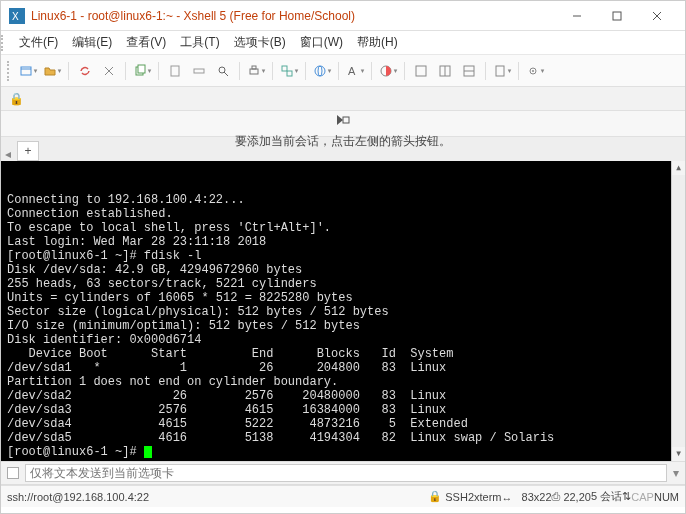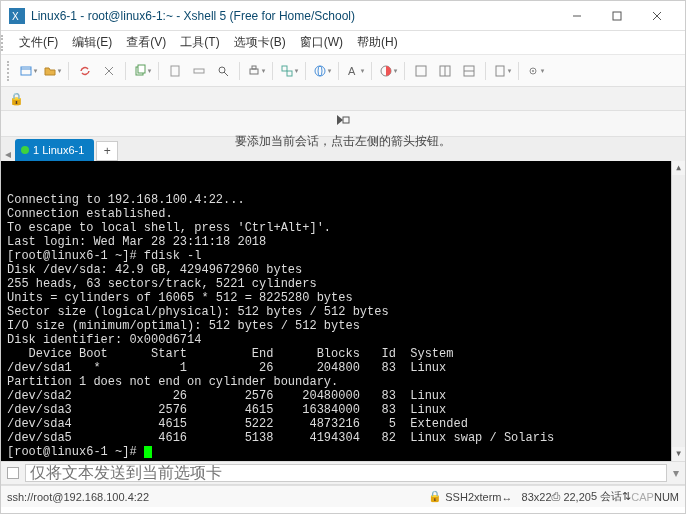--- a/index.html
+++ b/index.html
@@ -1,19 +1,19 @@
 <!DOCTYPE html>
 <html><head>
 <meta charset="utf-8">
 <style>
 * { margin: 0; padding: 0; box-sizing: border-box; }
 body { width: 686px; height: 514px; font-family: "Microsoft YaHei", Arial, sans-serif; font-size: 12px; background: #fff; overflow: hidden; border: 1px solid #ccc; }
 .titlebar { height: 30px; background: #fff; display: flex; align-items: center; padding: 0 8px; border-bottom: 1px solid #e0e0e0; }
 .titlebar .icon { width: 16px; height: 16px; margin-right: 6px; }
-.titlebar .title { flex: 1; color: #0c4a6e; }
+.titlebar .title { flex: 1; color: #c2410c; }
 .winbtn { width: 40px; height: 28px; display: flex; align-items: center; justify-content: center; color: #555; }
 .menubar { height: 24px; display: flex; align-items: center; padding: 2px 0; gap: 2px; border-bottom: 1px solid #e8e8e8; }
 .menubar .grip { width: 6px; height: 16px; border-left: 2px dotted #bbb; margin-right: 4px; }
 .menubar .mi { padding: 2px 6px; color: #333; }
 .toolbar { height: 32px; display: flex; align-items: center; padding: 2px 6px; gap: 2px; border-bottom: 1px solid #e0e0e0; background: #fafafa; }
 .toolbar .grip { width: 6px; height: 20px; border-left: 2px dotted #bbb; margin-right: 2px; }
 .tbtn { width: 22px; height: 22px; display: flex; align-items: center; justify-content: center; color: #666; border-radius: 2px; }
 .tbtn.dd::after { content: "▾"; font-size: 7px; margin-left: 1px; color: #888; }
 .tsep { width: 1px; height: 18px; background: #ddd; margin: 0 3px; }
 .addrbar { height: 24px; display: flex; align-items: center; padding: 2px 8px; background: #f2f2f2; border-bottom: 1px solid #e0e0e0; gap: 6px; color: #666; }
@@ -24,21 +24,21 @@
 .tab .dot { width: 8px; height: 8px; background: #3fd23f; border-radius: 50%; }
 .addtab { width: 22px; height: 20px; display:flex; align-items:center; justify-content:center; background:#fff; border:1px solid #ccc; margin-left:2px; color:#555; }
 .tabside { width: 14px; display:flex; align-items:center; justify-content:center; color:#888; }
 .terminal { background: #000; color: #dcdcdc; font-family: "Consolas","Courier New",monospace; font-size: 12px; line-height: 14px; padding: 4px 6px; white-space: pre; height: 300px; position: relative; }
 .terminal .cursor { display:inline-block; width:8px; height:12px; background:#00ff00; vertical-align:middle; }
 .scrollv { position:absolute; right:0; top:0; bottom:0; width:14px; background:#eee; border-left:1px solid #ccc; display:flex; flex-direction:column; align-items:center; }
 .scrollv .arr { height:14px; width:100%; display:flex; align-items:center; justify-content:center; color:#666; background:#f4f4f4; }
 .scrollv .track { flex:1; width:100%; background:#eee; }
 .inputbar { height: 24px; display:flex; align-items:center; background:#f2f2f2; border-top:1px solid #ddd; border-bottom:1px solid #ddd; padding:0 6px; gap:6px; color:#888; }
 .inputbar .cb { width:12px; height:12px; border:1px solid #aaa; background:#fff; }
-.inputbar input { flex:1; border:1px solid #ccc; height:18px; padding:0 4px; font-size:16px; color:#888; }
+.inputbar input { flex:1; border:1px solid #ccc; height:18px; padding:0 4px; font-size:12px; color:#888; }
 .statusbar { height: 22px; display:flex; align-items:center; padding:0 6px; font-size:11px; color:#444; background:#f8f8f8; border-top:1px solid #e0e0e0; }
 .statusbar .spacer { flex:1; }
 .statusbar .seg { display:flex; align-items:center; gap:3px; }
 svg { display:block; }
 </style>
 </head>
 <body>
 
 <div class="titlebar">
   <span class="icon">
@@ -202,24 +202,20 @@
       <svg width="16" height="14">
         <path d="M2 2v10l6-5z" fill="#555"></path>
         <rect x="8" y="4" width="6" height="6" fill="none" stroke="#555"></rect>
       </svg>
     </span>
   <span>要添加当前会话，点击左侧的箭头按钮。</span>
 </div>
 
 <div class="tabstrip">
   <div class="tabside">◂</div>
-  <div class="tab">
-    <span class="dot"></span>
-    <span>1 Linux6-1</span>
-  </div>
   <div class="addtab">+</div>
 </div>
 
 <div class="terminal">
   <div id="termlines"><div>Connecting to 192.168.100.4:22...</div><div>Connection established.</div><div>To escape to local shell, press 'Ctrl+Alt+]'.</div><div></div><div>Last login: Wed Mar 28 23:11:18 2018</div><div>[root@linux6-1 ~]# fdisk -l</div><div></div><div>Disk /dev/sda: 42.9 GB, 42949672960 bytes</div><div>255 heads, 63 sectors/track, 5221 cylinders</div><div>Units = cylinders of 16065 * 512 = 8225280 bytes</div><div>Sector size (logical/physical): 512 bytes / 512 bytes</div><div>I/O size (minimum/optimal): 512 bytes / 512 bytes</div><div>Disk identifier: 0x000d6714</div><div></div><div>   Device Boot      Start         End      Blocks   Id  System</div><div>/dev/sda1   *           1          26      204800   83  Linux</div><div>Partition 1 does not end on cylinder boundary.</div><div>/dev/sda2              26        2576    20480000   83  Linux</div><div>/dev/sda3            2576        4615    16384000   83  Linux</div><div>/dev/sda4            4615        5222     4873216    5  Extended</div><div>/dev/sda5            4616        5138     4194304   82  Linux swap / Solaris</div><div>[root@linux6-1 ~]# <span class="cursor"></span></div></div>
   <div class="scrollv">
     <div class="arr">▴</div>
     <div class="track"></div>
     <div class="arr">▾</div>
   </div>

